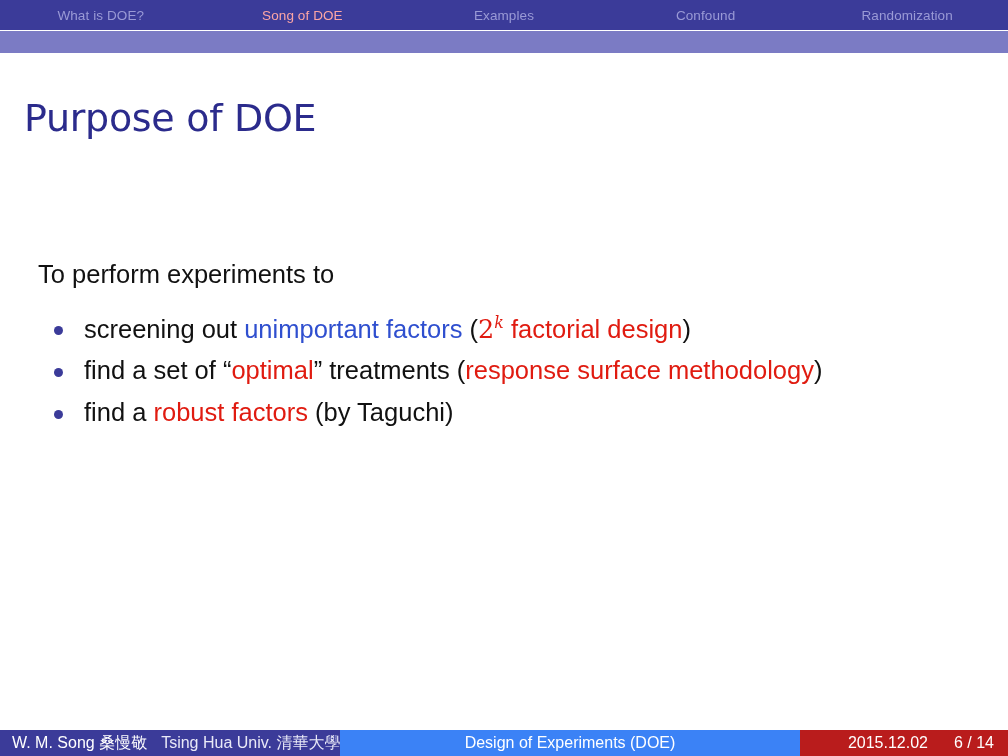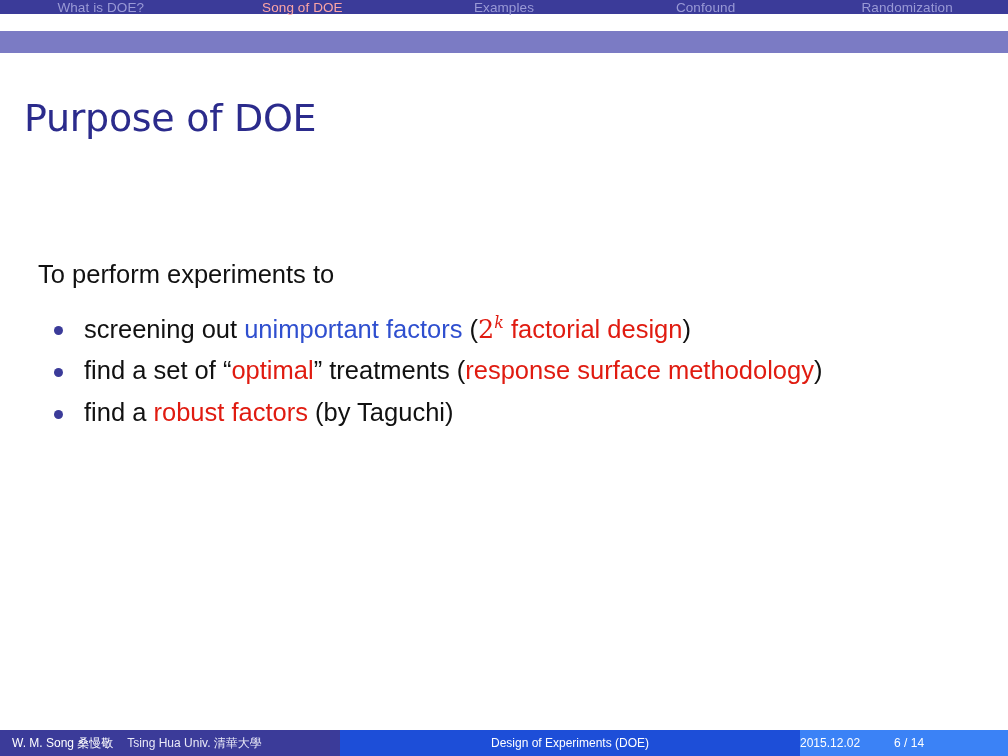--- a/index.html
+++ b/index.html
@@ -19,21 +19,21 @@
     height: 756px;
     box-sizing: border-box;
   }
 
   
   .navbar {
     position: absolute;
     top: 0;
     left: 0;
     width: 1008px;
-    height: 14px;
+    height: 30px;
     background: #3b3b99;
     display: flex;
     align-items: center;
   }
   .nav-item {
     flex: 1;
     text-align: center;
     font-size: 13.5px;
     color: #9a9ad6;
     white-space: nowrap;
@@ -114,48 +114,48 @@
 
   
   .footer {
     position: absolute;
     left: 0;
     bottom: 0;
     width: 1008px;
     height: 26px;
     display: flex;
     align-items: center;
-    font-size: 12px;
+    font-size: 16px;
     color: #ffffff;
   }
   .f-seg {
     height: 26px;
     display: flex;
     align-items: center;
     box-sizing: border-box;
   }
   .f-author {
     background: #3b3b99;
     width: 340px;
     padding-left: 12px;
     gap: 14px;
   }
   .f-author .a-name { white-space: nowrap; }
   .f-author .a-inst { white-space: nowrap; color: #e9e9f7; }
   .f-title {
-    background: #1d4ed8;
+    background: #3b82f6;
     width: 460px;
     justify-content: center;
   }
   .f-right {
-    background: #3b82f6;
+    background: #b91c1c;
     width: 208px;
-    justify-content: flex-start;
+    justify-content: flex-end;
     padding-right: 14px;
-    gap: 34px;
+    gap: 26px;
   }
 </style>
 </head>
 <body>
 
 <div class="slide">
 
   <div class="navbar">
     <div class="nav-item">What is DOE?</div>
     <div class="nav-item active">Song of DOE</div>

